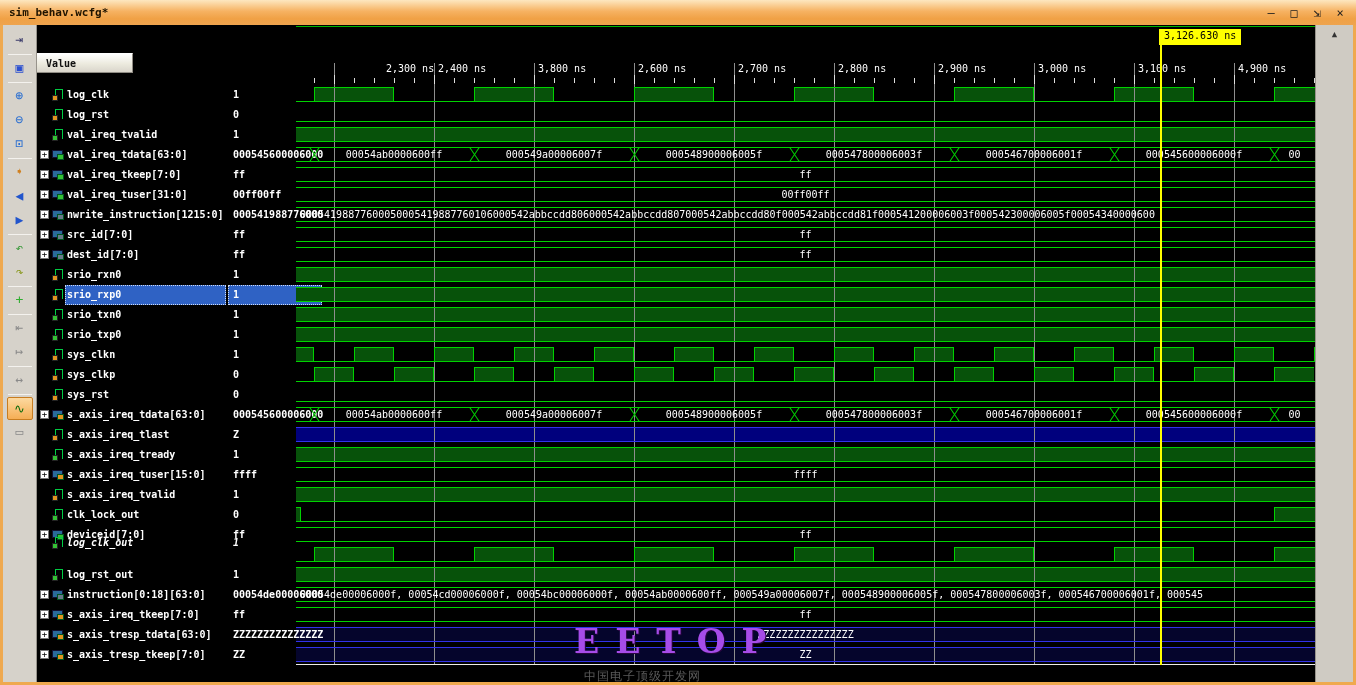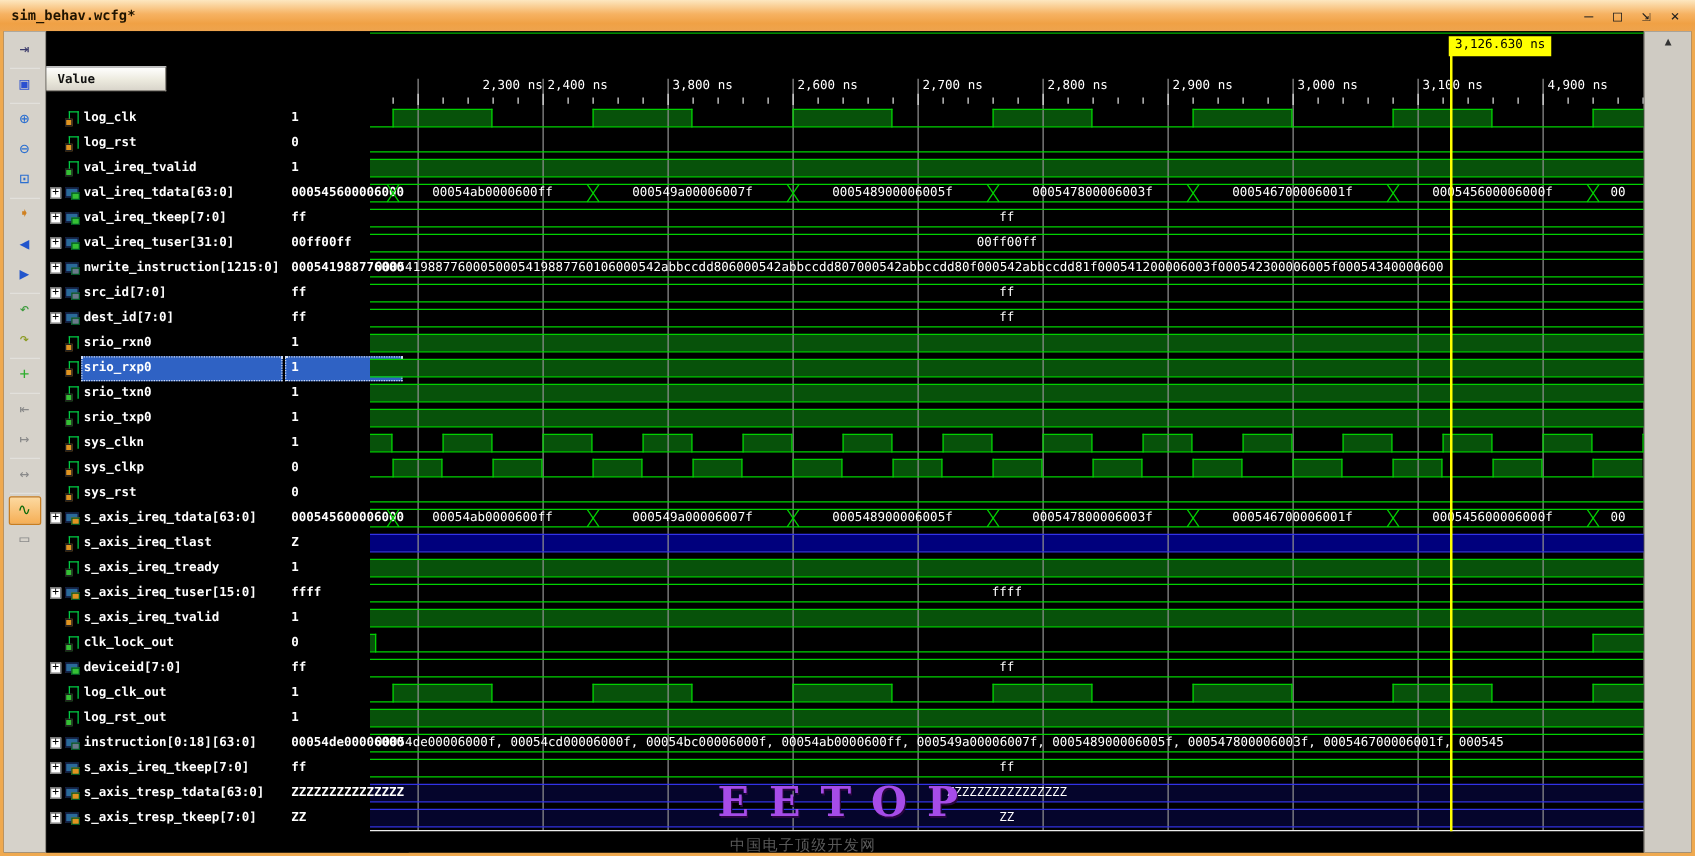--- a/index.html
+++ b/index.html
@@ -302,21 +302,21 @@
           </div>
           <div class="srow" style="top: 440px;">
             <div class="expander">+</div>
             <div class="icon13">
               <div class="ibusa"></div>
               <div class="ibusb" style="background: rgb(53, 192, 53);"></div>
             </div>
             <div class="sname">deviceid[7:0]</div>
             <div class="sval">ff</div>
           </div>
-          <div class="srow" style="top: 460px;">
+          <div class="srow" style="top: 448px; font-style: italic;">
             <div class="icon13">
               <div class="istep"></div>
               <div class="isq" style="background: rgb(53, 192, 53);"></div>
             </div>
             <div class="sname">log_clk_out</div>
             <div class="sval">1</div>
           </div>
           <div class="srow" style="top: 480px;">
             <div class="icon13">
               <div class="istep"></div>

